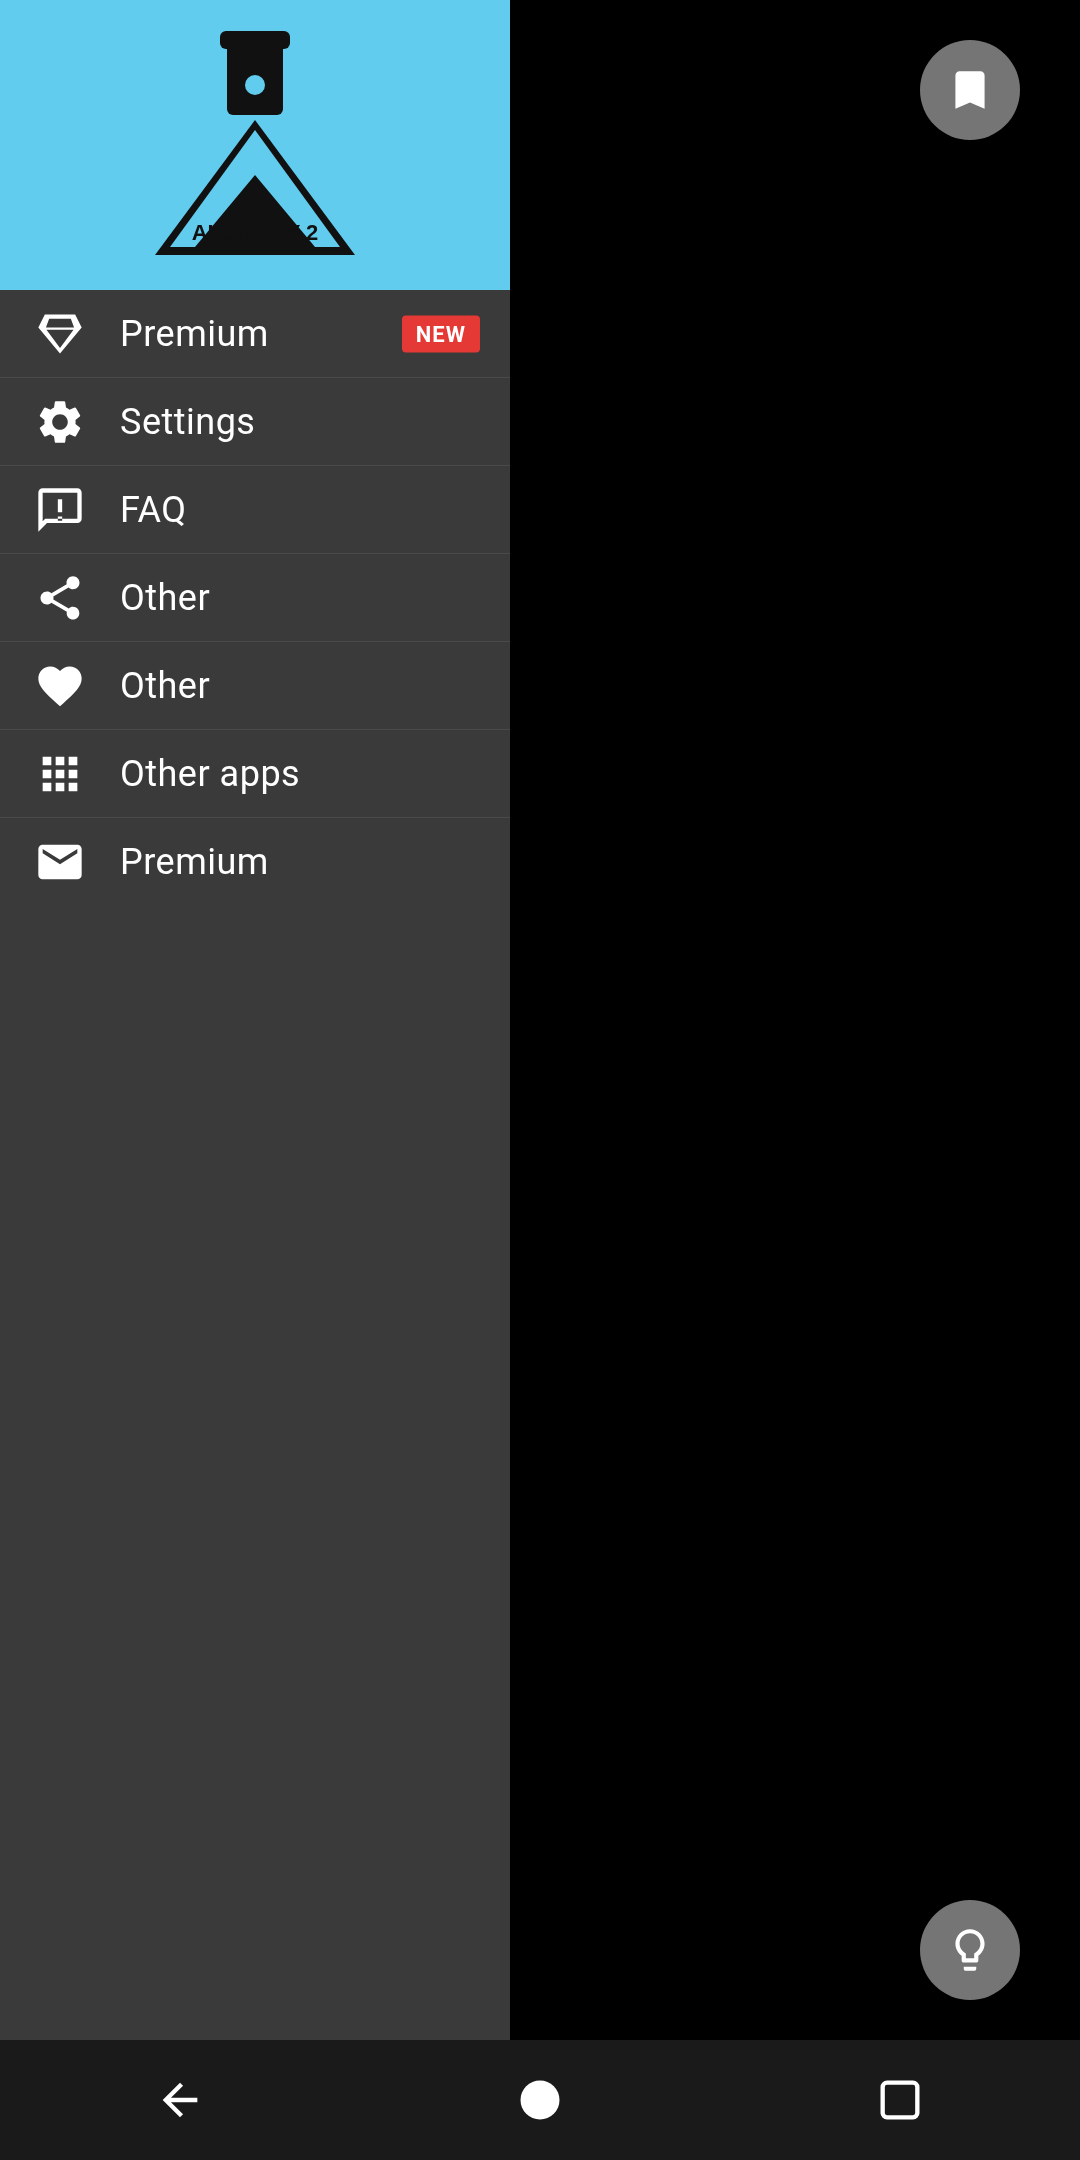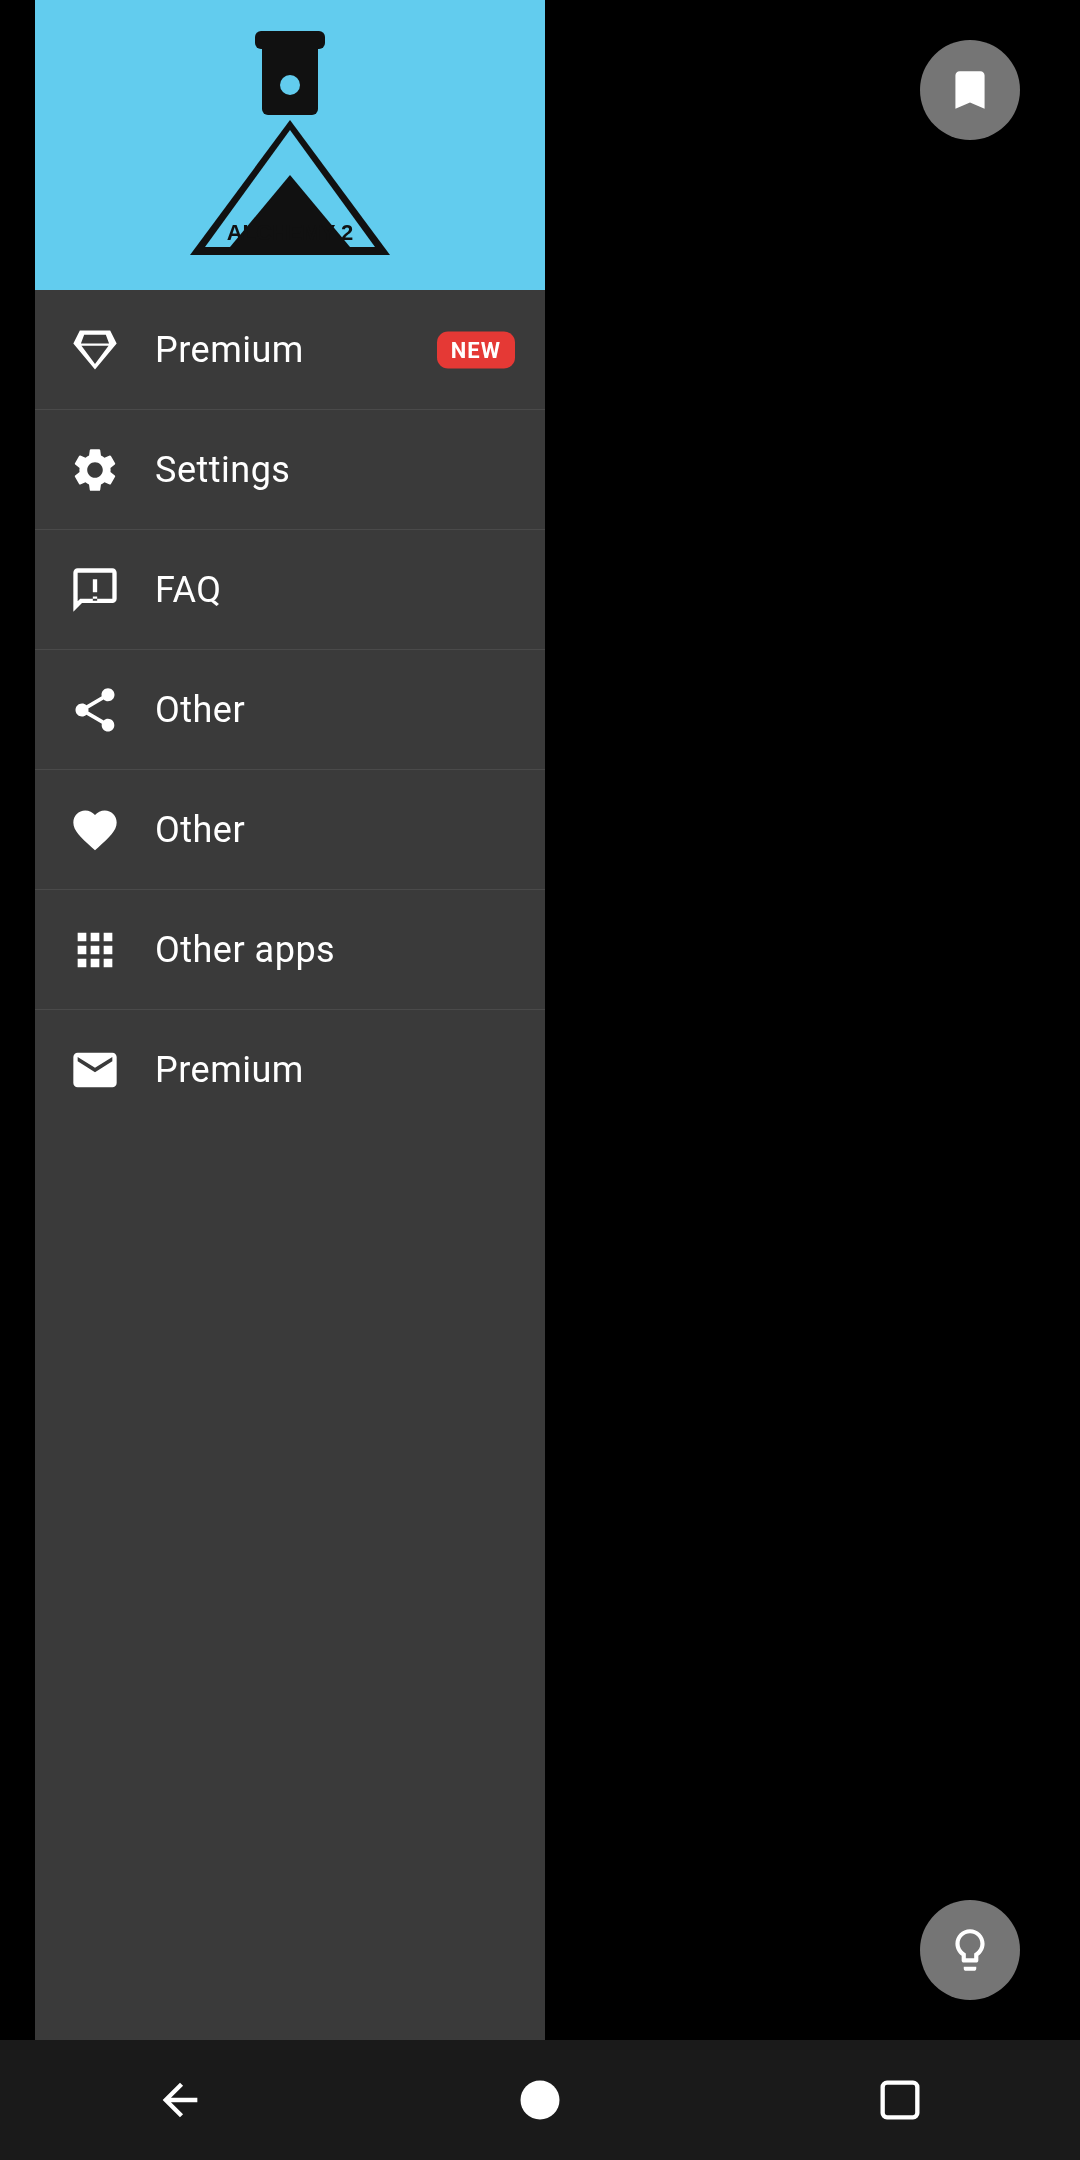--- a/index.html
+++ b/index.html
@@ -20,21 +20,20 @@
     
     .drawer {
       position: absolute;
       top: 0;
       left: 0;
       width: 510px;
       height: 100%;
       background-color: #3a3a3a;
       display: flex;
       flex-direction: column;
-      margin-left: 35px;
     }
 
     
     .drawer-header {
       background-color: #62ccee;
       width: 100%;
       height: 290px;
       display: flex;
       align-items: center;
       justify-content: center;
@@ -58,21 +57,21 @@
     .menu-list {
       display: flex;
       flex-direction: column;
       flex: 1;
     }
 
     .menu-item {
       display: flex;
       align-items: center;
       padding: 0 30px;
-      height: 120px;
+      height: 88px;
       cursor: pointer;
       border-bottom: 1px solid #4a4a4a;
       position: relative;
       flex-shrink: 0;
     }
 
     .menu-item:last-child {
       border-bottom: none;
     }
 
@@ -102,21 +101,21 @@
     .new-badge {
       position: absolute;
       right: 30px;
       top: 50%;
       transform: translateY(-50%);
       background-color: #e53935;
       color: #ffffff;
       font-size: 22px;
       font-weight: 700;
       padding: 6px 14px;
-      border-radius: 11px;
+      border-radius: 4px;
       letter-spacing: 1px;
     }
 
     
     .fab-top {
       position: absolute;
       top: 40px;
       right: 60px;
       width: 100px;
       height: 100px;

